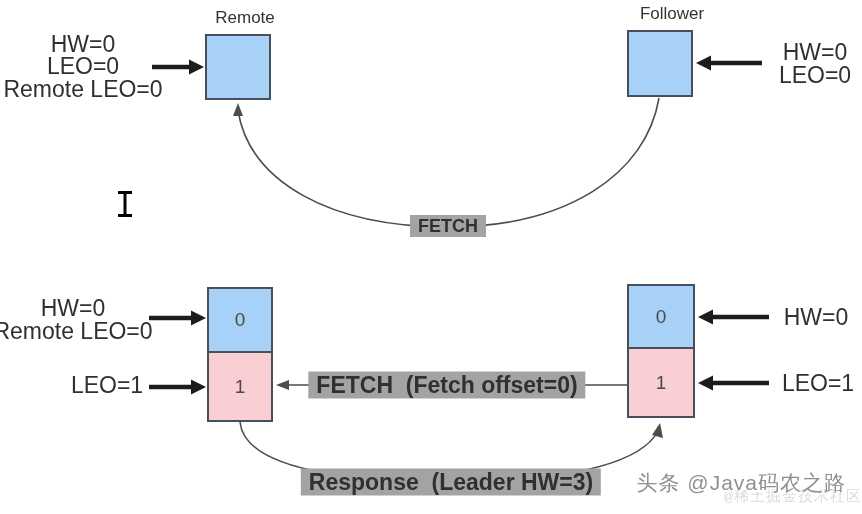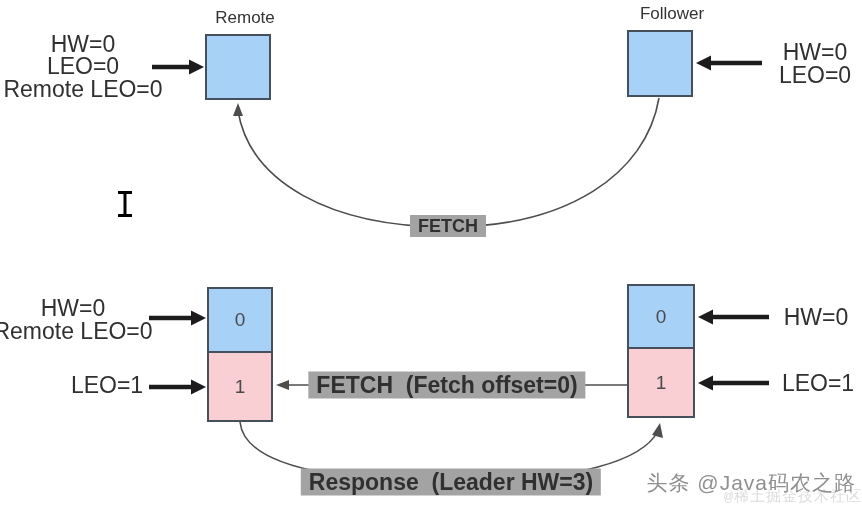--- a/index.html
+++ b/index.html
@@ -39,21 +39,21 @@
   .lbl{
     position:absolute;transform:translate(-50%,-50%);
     font-size:23px;color:var(--label);white-space:pre;line-height:1;
     z-index:3;
   }
   .lbl.onLine{background:#a3a3a3;padding:2px 8px;font-weight:bold;}
   .title{font-size:17px;color:#333333;}
   svg.layer{position:absolute;left:0;top:0;z-index:2;pointer-events:none;}
   
   .wm-main{
-    position:absolute;right:6px;top:469px;z-index:4;
+    position:absolute;right:16px;top:469px;z-index:4;
     font-size:21px;letter-spacing:1px;color:#8f8f8f;
     text-shadow:2px 2px 0 #ffffff;
     white-space:pre;
   }
   .wm-ghost{
     position:absolute;right:0px;top:487px;z-index:0;
     font-size:15px;letter-spacing:1px;color:#dcdcdc;white-space:pre;font-family:Liberation Mono, monospace;
   }
 </style>
 </head>

